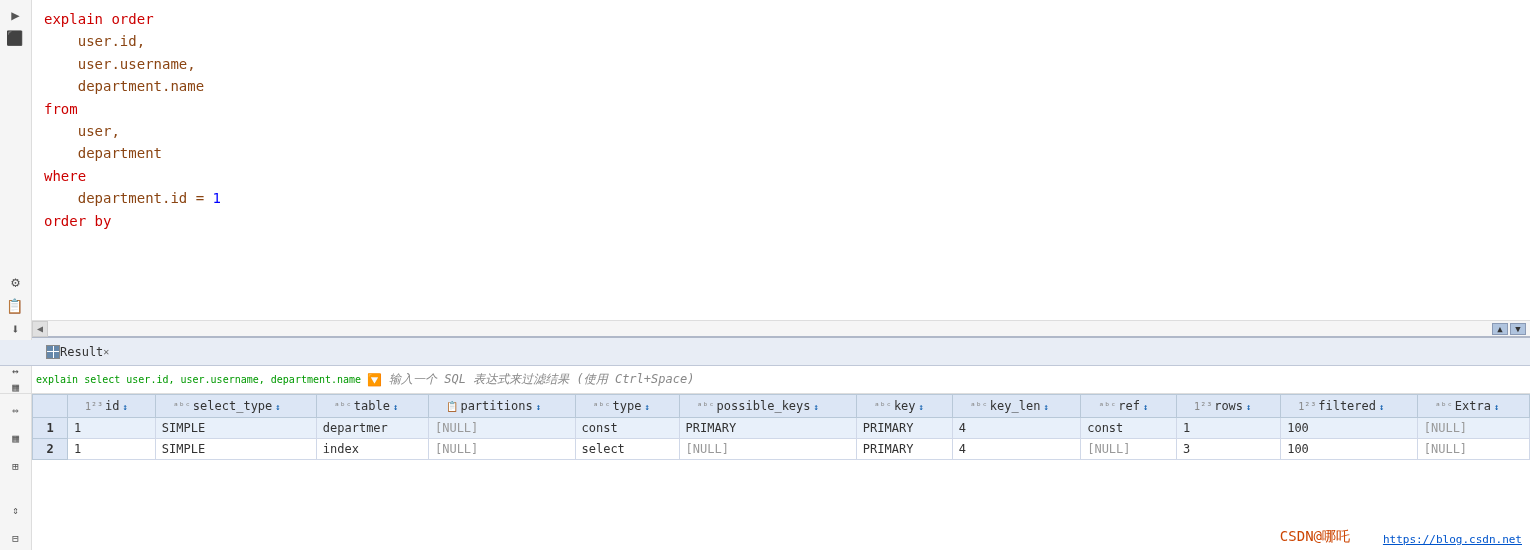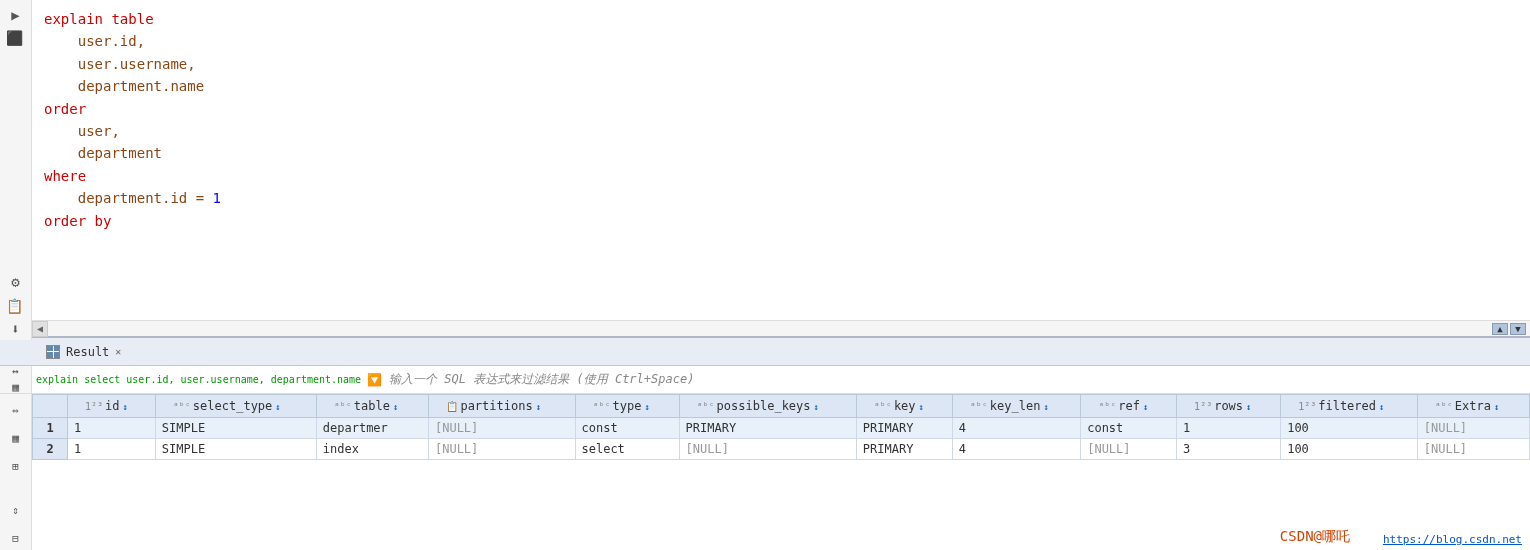--- a/index.html
+++ b/index.html
@@ -124,21 +124,21 @@
       display: flex;
       align-items: center;
       gap: 6px;
       border-bottom: 1px solid #c0c8d8;
       height: 28px;
       flex-shrink: 0;
     }
     .result-tab {
       display: flex;
       align-items: center;
-      gap: 6px;
+      gap: 0;
       font-size: 12px;
       color: #333;
     }
     .result-icon {
       width: 14px;
       height: 14px;
       border: 1px solid #888;
       display: grid;
       grid-template-columns: 1fr 1fr;
       gap: 1px;
@@ -295,25 +295,25 @@
 
 <div class="left-toolbar">
   <div class="toolbar-icon">▶</div>
   <div class="toolbar-icon">⬛</div>
   <div class="toolbar-icon" style="margin-top:220px;">⚙</div>
   <div class="toolbar-icon">📋</div>
   <div class="toolbar-icon">⬇</div>
 </div>
 
 <div class="editor-area" id="editor-content">
-<div class="sql-line"><span class="kw">explain table</span></div>
+<div class="sql-line"><span class="kw">explain order</span></div>
     <div class="sql-line"><span class="col">    user.id,</span></div>
     <div class="sql-line"><span class="col">    user.username,</span></div>
     <div class="sql-line"><span class="col">    department.name</span></div>
-    <div class="sql-line"><span class="kw">order</span></div>
+    <div class="sql-line"><span class="kw">from</span></div>
     <div class="sql-line"><span class="col">    user,</span></div>
     <div class="sql-line"><span class="col">    department</span></div>
     <div class="sql-line"><span class="kw">where</span></div>
     <div class="sql-line"><span class="col">    department.id = </span><span class="num">1</span></div>
     <div class="sql-line"><span class="kw">order by</span></div>
   </div>
 
 <div class="editor-scrollbar" style="margin-left:32px;">
   <div class="scroll-arrow">◀</div>
   <div class="scroll-track"></div>

